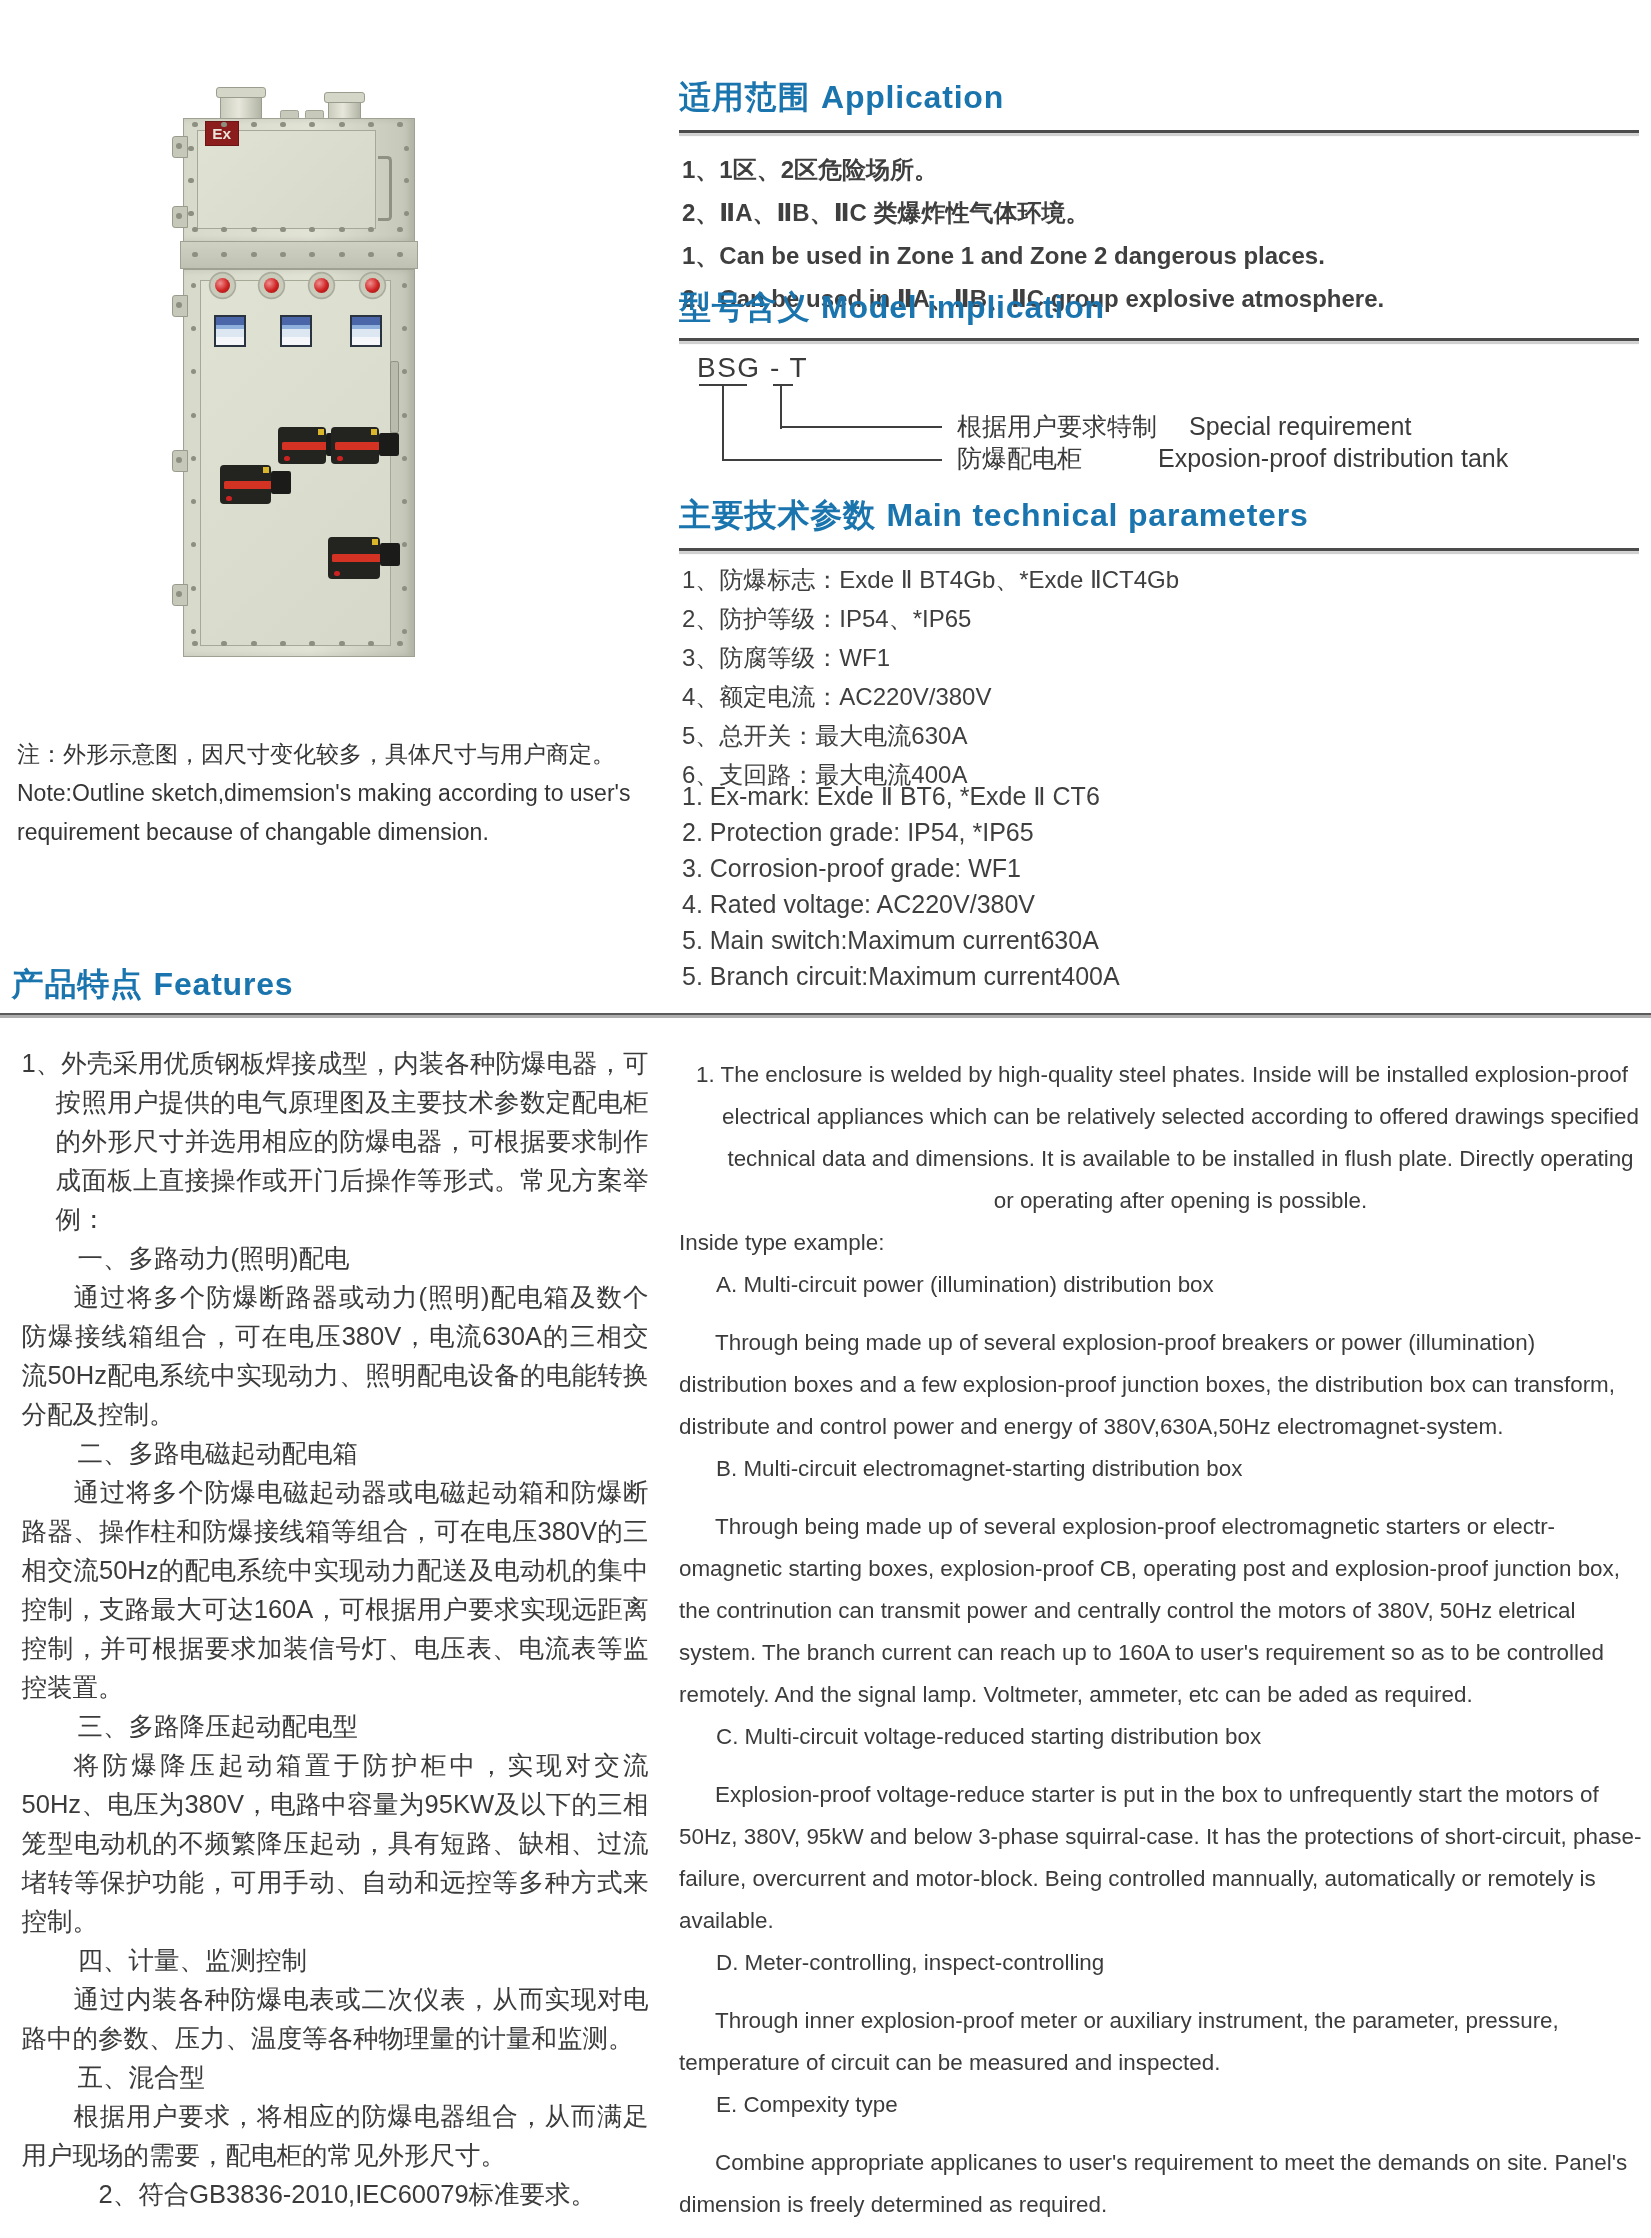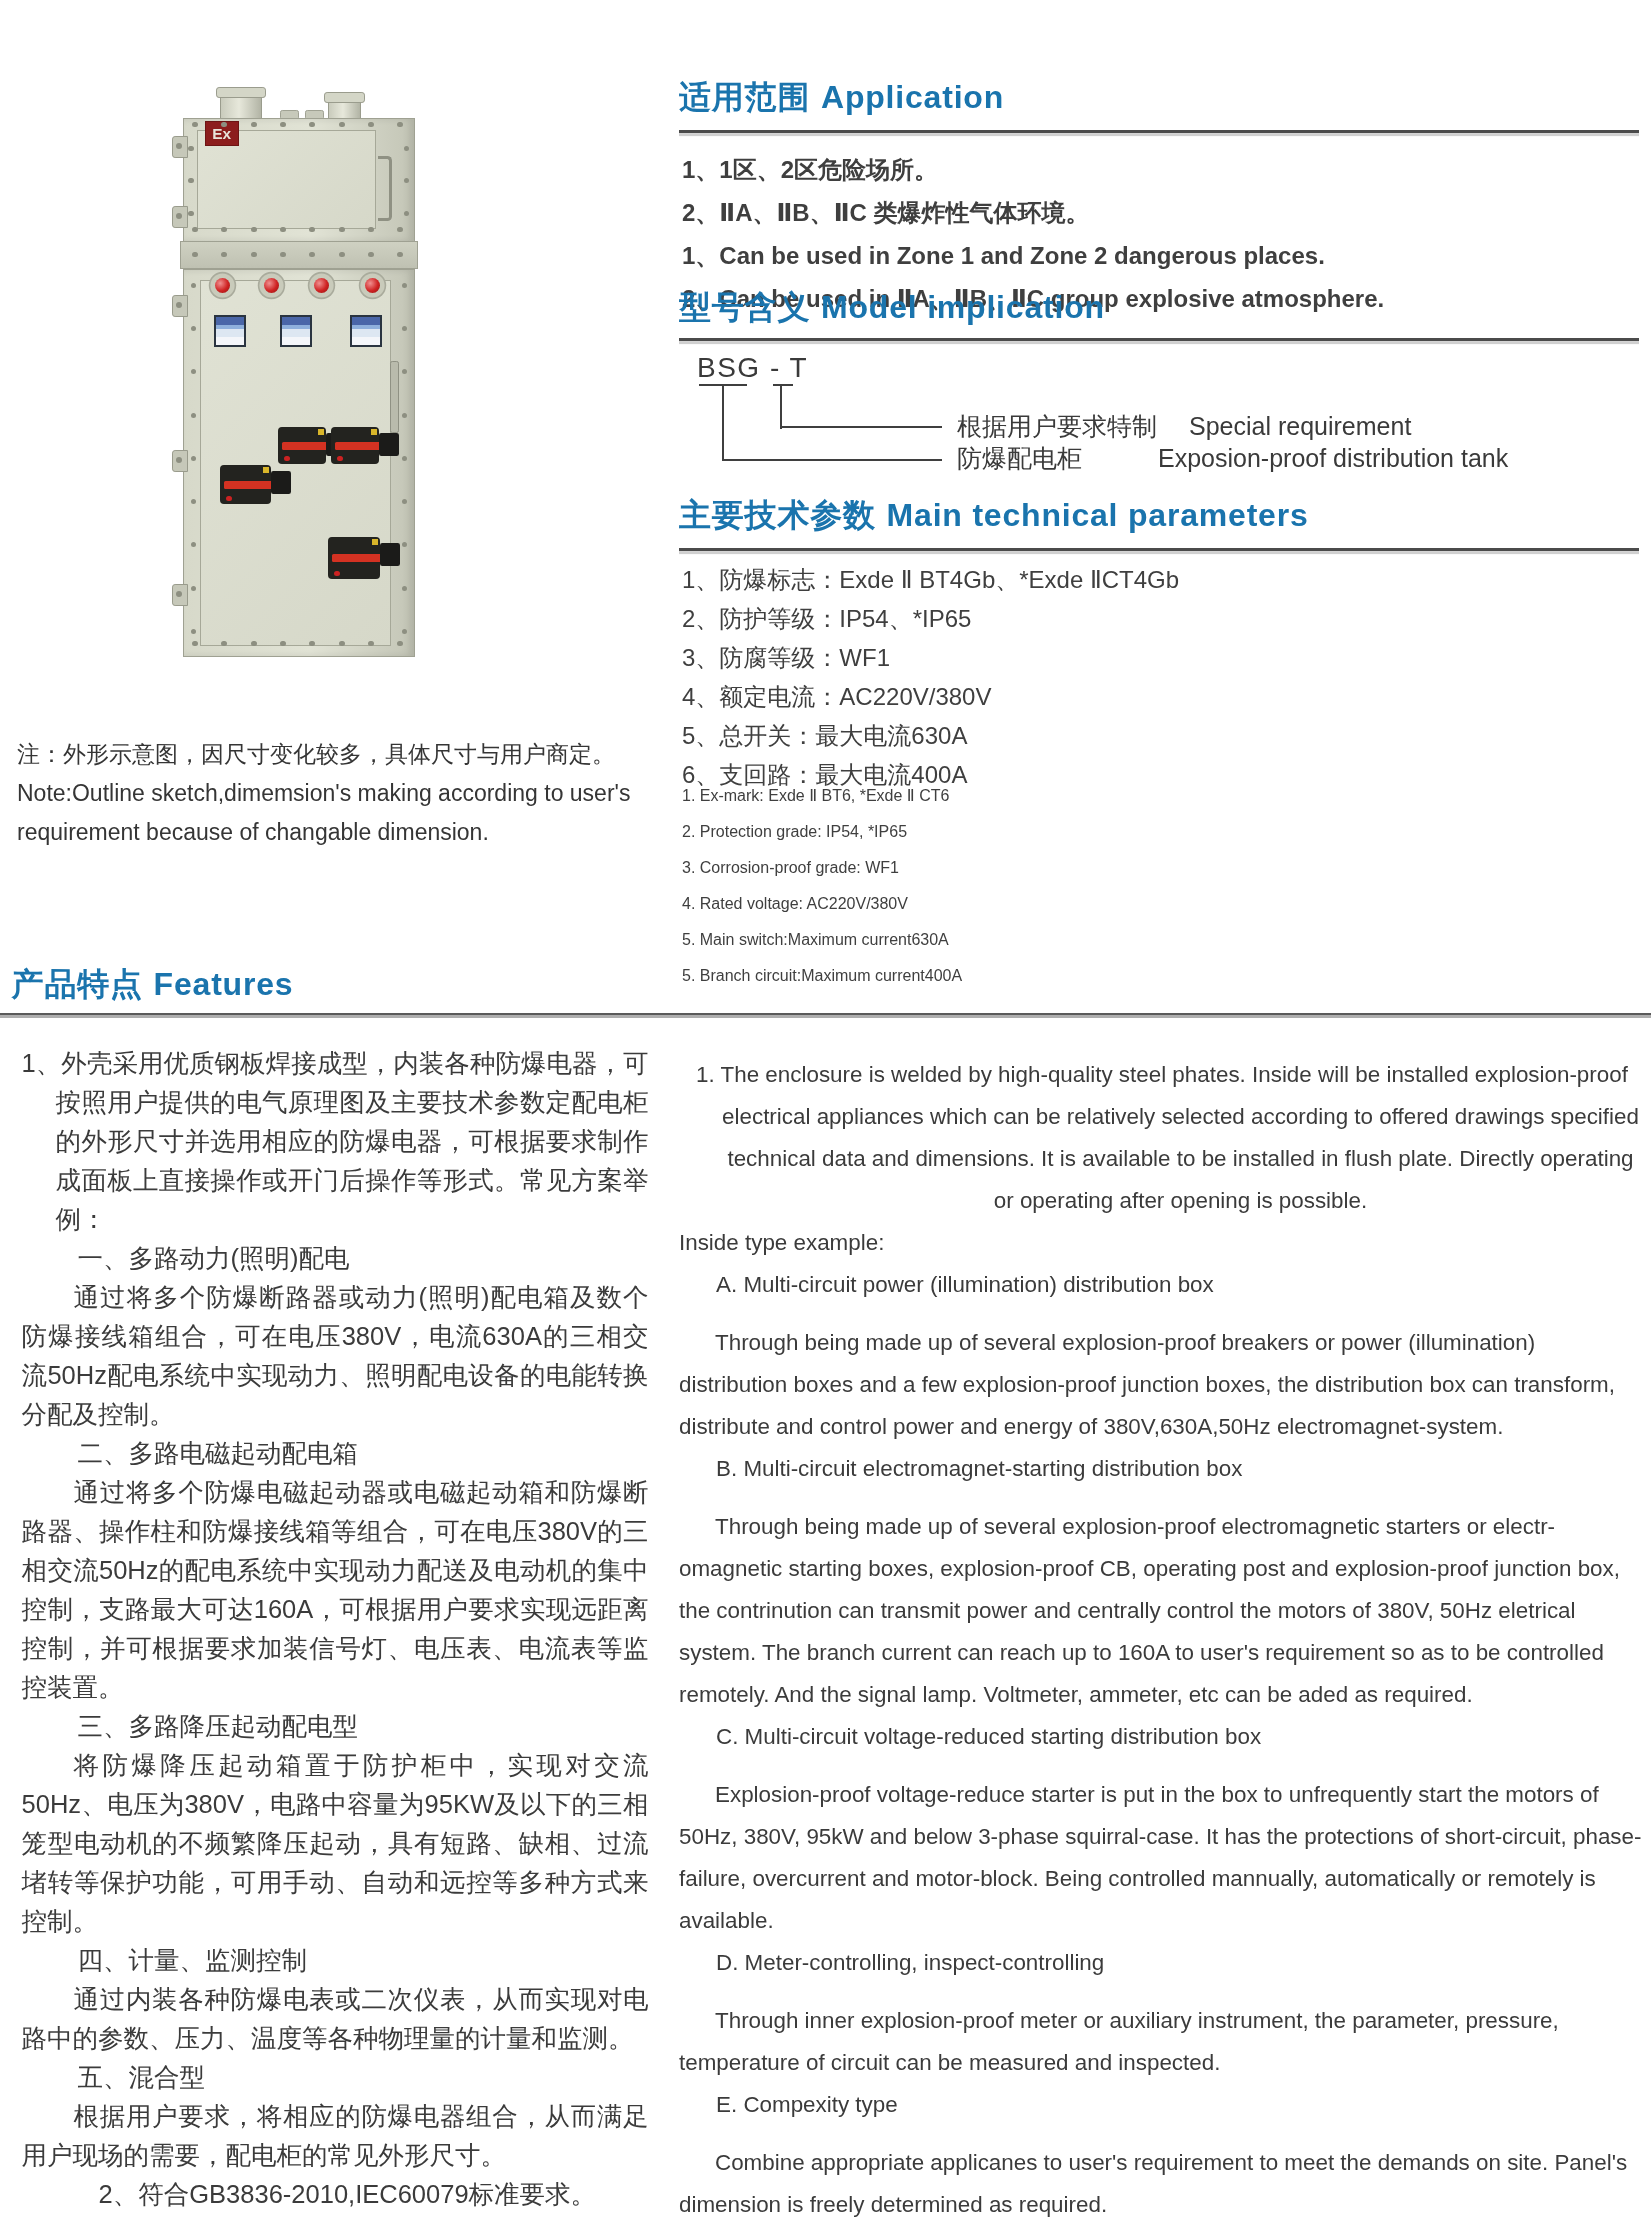--- a/index.html
+++ b/index.html
@@ -9,21 +9,21 @@
     color:#3f3f3f;overflow:hidden;
   }
   
   .sec-head{position:absolute;font-weight:bold;font-size:32px;color:#1a74ad;letter-spacing:0.8px;white-space:nowrap;}
   .sec-head .en{margin-left:10.8px;}
   .sec-rule{position:absolute;height:3.1px;background:#4b4b4b;box-shadow:0 3.1px 0 rgba(170,170,170,.55);}
   .big-divider{position:absolute;left:0;width:1652px;height:5.4px;background:linear-gradient(#5a5a5a 0 45%,#aeaeae 45% 100%);}
   
   .list{position:absolute;font-size:24px;line-height:43px;white-space:nowrap;font-weight:bold;}
   .plist-zh{position:absolute;font-size:24px;line-height:39px;white-space:nowrap;}
-  .plist-en{position:absolute;font-size:16px;line-height:36px;white-space:nowrap;}
+  .plist-en{position:absolute;font-size:25px;line-height:36px;white-space:nowrap;}
   
   .mcode{position:absolute;font-size:28px;letter-spacing:1.5px;color:#3a3a3a;}
   .dline{position:absolute;background:#3f3f3f;}
   .mtext{position:absolute;font-size:25px;color:#3a3a3a;white-space:nowrap;}
   .mzh1{display:inline-block;min-width:232px;}
   .mzh2{display:inline-block;min-width:201px;}
   
   .note{position:absolute;left:17px;top:735px;width:648px;font-size:23px;line-height:39px;color:#353535;}
   
   .feat-cn{position:absolute;left:21.6px;top:1044px;width:627px;font-size:25.5px;line-height:39px;color:#3b3b3b;text-align:justify;}

